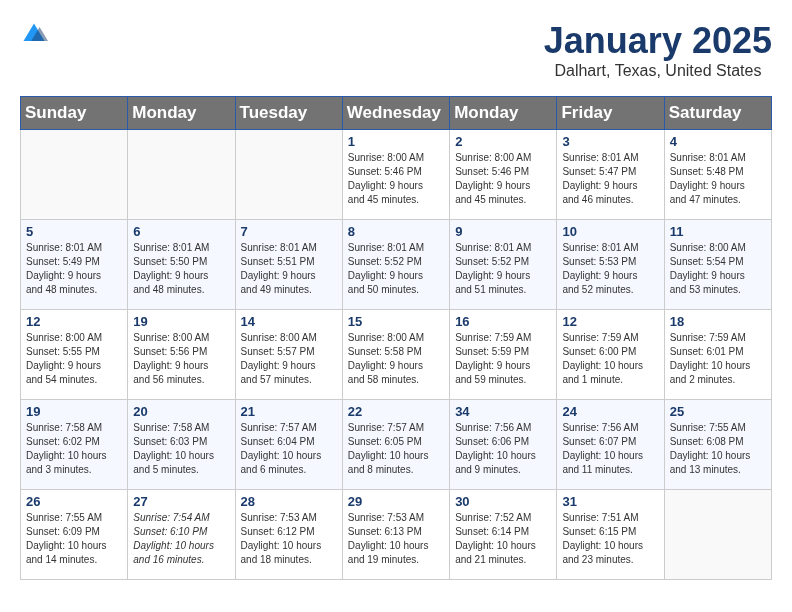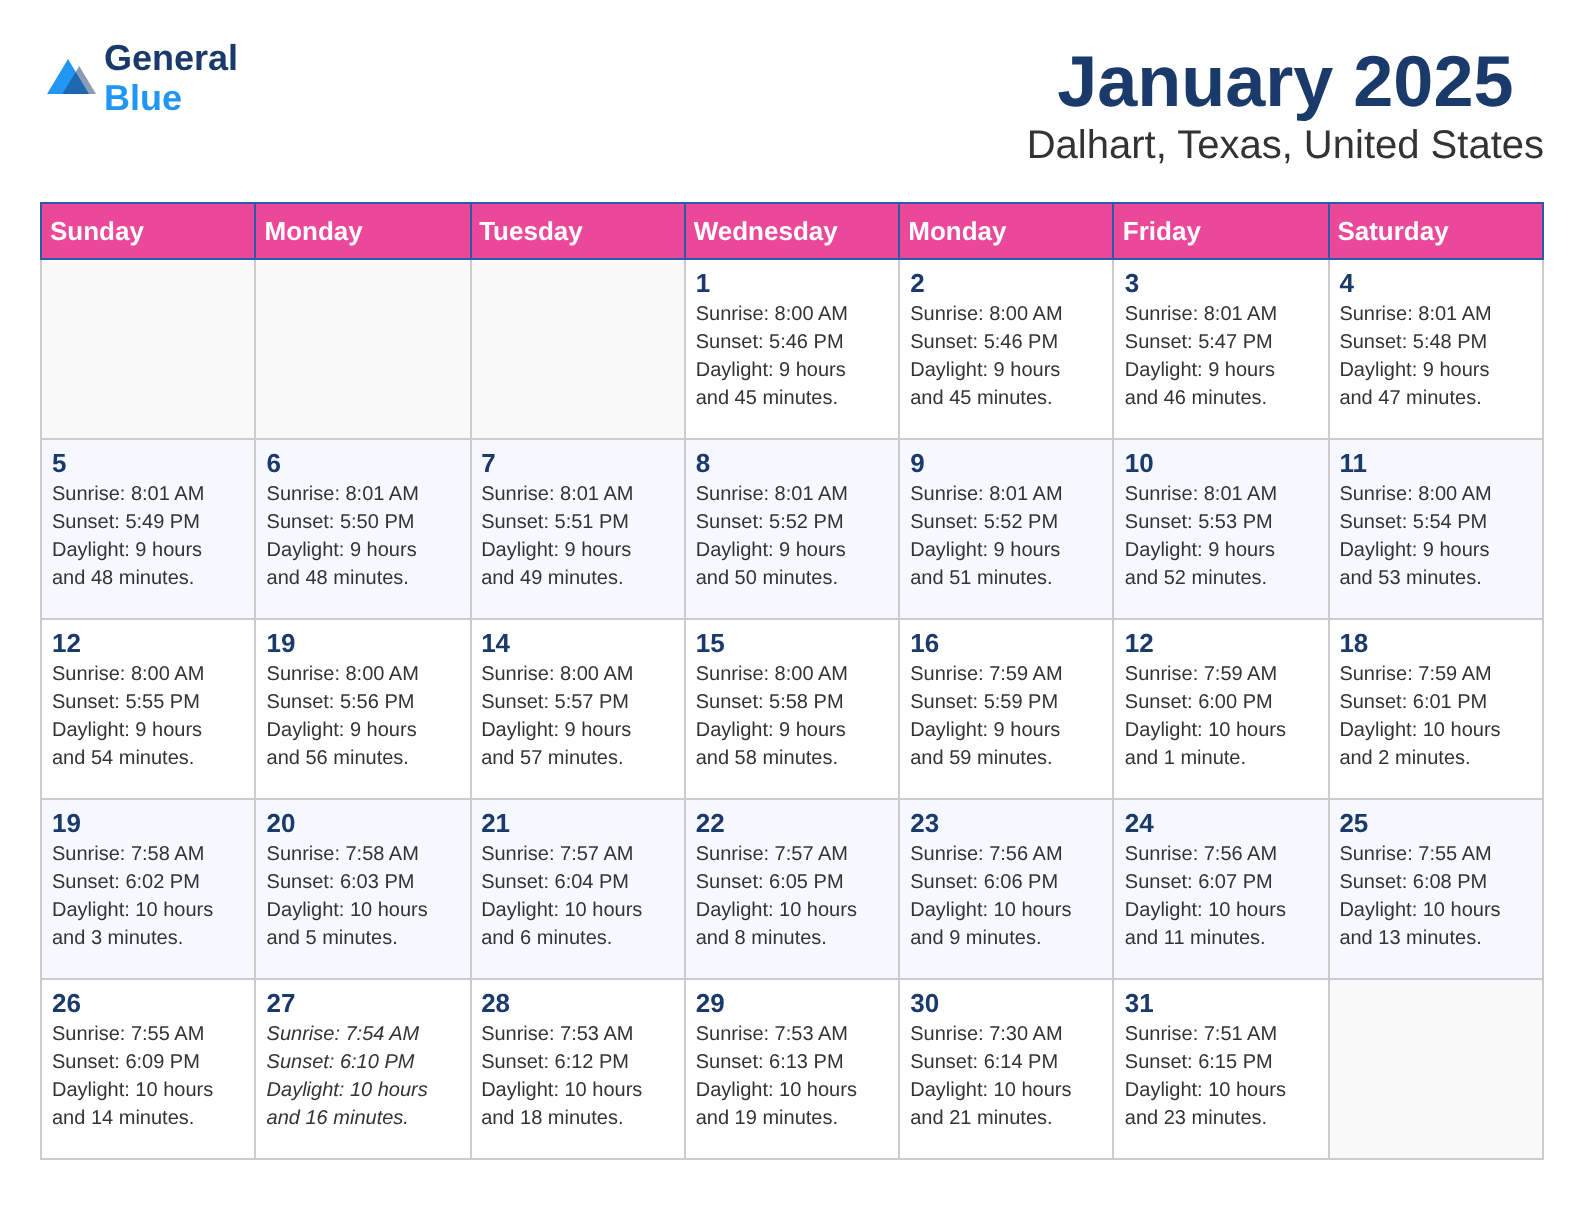--- a/index.html
+++ b/index.html
@@ -33,32 +33,32 @@
     }
     .title-block {
       text-align: center;
     }
     .calendar-title {
       font-size: 36px;
       font-weight: bold;
       color: #1a3a6b;
     }
     .calendar-subtitle {
-      font-size: 20px;
+      font-size: 16px;
       color: #333;
     }
     .calendar {
       width: 100%;
       border-collapse: collapse;
       border: 1px solid #ccc;
     }
     .calendar th {
-      background-color: #ec4899;
+      background-color: #737373;
       color: #fff;
-      font-size: 13px;
+      font-size: 17px;
       font-weight: bold;
       padding: 6px 4px;
       text-align: left;
       border: 1px solid #2a5aaa;
     }
     .calendar td {
       vertical-align: top;
       border: 1px solid #ccc;
       padding: 4px 5px;
       font-size: 10.5px;
@@ -91,24 +91,20 @@
   </style>
 </head>
 <body>
 
 <div class="header">
   <div class="logo">
     <svg class="logo-icon" viewBox="0 0 40 40">
       <polygon points="20,5 35,30 5,30" fill="#2196F3"></polygon>
       <polygon points="28,10 40,30 16,30" fill="#1a3a6b" opacity="0.5"></polygon>
     </svg>
-    <div class="logo-text">
-      <div>General</div>
-      <div style="color:#2196F3;">Blue</div>
-    </div>
   </div>
   <div class="title-block">
     <div class="calendar-title">January 2025</div>
     <div class="calendar-subtitle">Dalhart, Texas, United States</div>
   </div>
 </div>
 
 <table class="calendar">
   <thead>
     <tr>
@@ -280,21 +276,21 @@
 and 6 minutes.</div>
         </td>
         <td>
           <span class="day-number">22</span>
           <div class="day-info" style="white-space: pre-line;">Sunrise: 7:57 AM
 Sunset: 6:05 PM
 Daylight: 10 hours
 and 8 minutes.</div>
         </td>
         <td>
-          <span class="day-number">23</span>
+          <span class="day-number">34</span>
           <div class="day-info" style="white-space: pre-line;">Sunrise: 7:56 AM
 Sunset: 6:06 PM
 Daylight: 10 hours
 and 9 minutes.</div>
         </td>
         <td>
           <span class="day-number">24</span>
           <div class="day-info" style="white-space: pre-line;">Sunrise: 7:56 AM
 Sunset: 6:07 PM
 Daylight: 10 hours
@@ -332,21 +328,21 @@
         </td>
         <td>
           <span class="day-number">29</span>
           <div class="day-info" style="white-space: pre-line;">Sunrise: 7:53 AM
 Sunset: 6:13 PM
 Daylight: 10 hours
 and 19 minutes.</div>
         </td>
         <td>
           <span class="day-number">30</span>
-          <div class="day-info" style="white-space: pre-line;">Sunrise: 7:30 AM
+          <div class="day-info" style="white-space: pre-line;">Sunrise: 7:52 AM
 Sunset: 6:14 PM
 Daylight: 10 hours
 and 21 minutes.</div>
         </td>
         <td>
           <span class="day-number">31</span>
           <div class="day-info" style="white-space: pre-line;">Sunrise: 7:51 AM
 Sunset: 6:15 PM
 Daylight: 10 hours
 and 23 minutes.</div>

